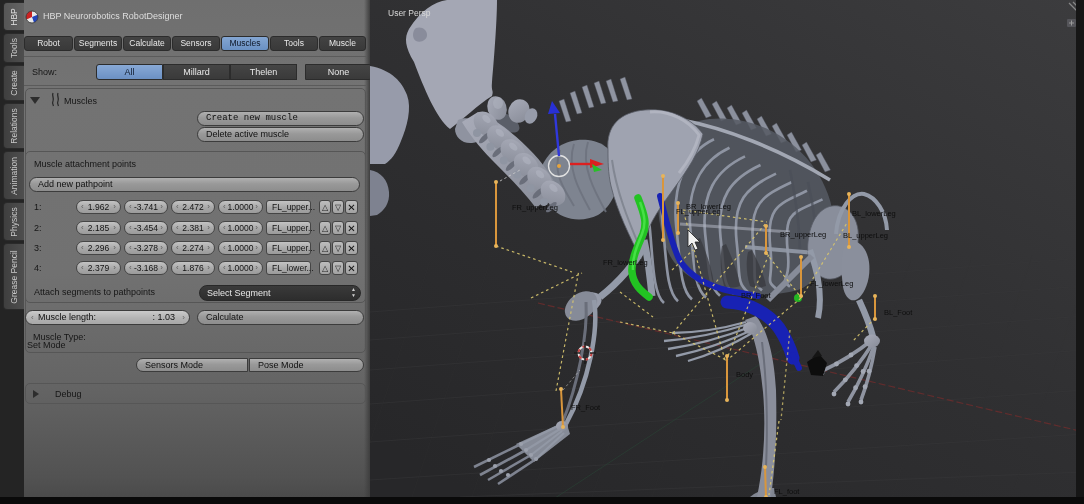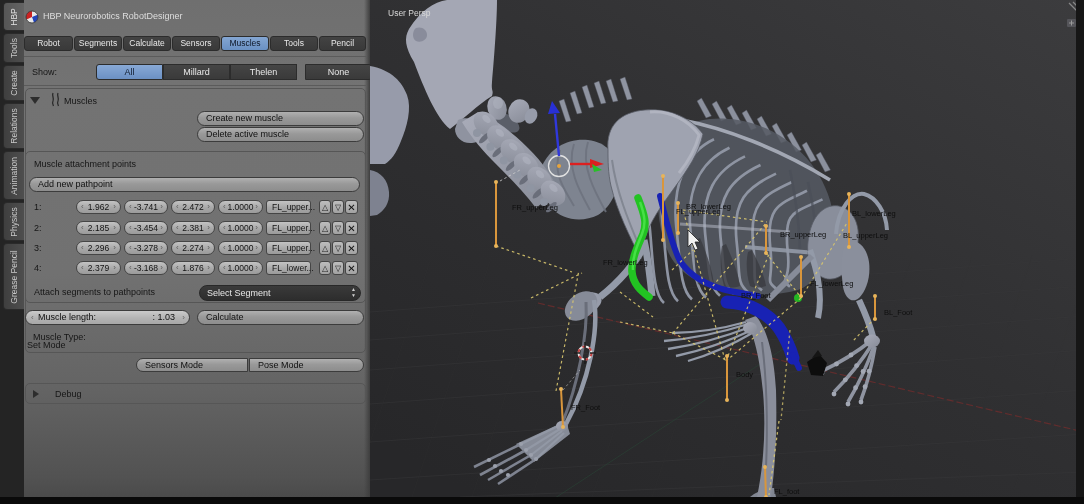--- a/index.html
+++ b/index.html
@@ -79,21 +79,21 @@
   <circle cx="7" cy="7" r="6" fill="none" stroke="#333" stroke-width="0.8"></circle>
 </svg>
 <div class="lbl" style="left:43px;top:11px;color:#dedede;">HBP Neurorobotics RobotDesigner</div>
 
 <div class="tabbtn" style="left:24px;width:49px;">Robot</div>
 <div class="tabbtn" style="left:74px;width:48px;">Segments</div>
 <div class="tabbtn" style="left:123px;width:48px;">Calculate</div>
 <div class="tabbtn" style="left:172px;width:48px;">Sensors</div>
 <div class="tabbtn" style="left:221px;width:48px;background:linear-gradient(180deg,#84a6d2,#6a91c4);color:#0d1626;">Muscles</div>
 <div class="tabbtn" style="left:270px;width:48px;">Tools</div>
-<div class="tabbtn" style="left:319px;width:47px;">Pencil</div>
+<div class="tabbtn" style="left:319px;width:47px;">Muscle</div>
 
 <div class="abs" style="left:24px;top:56px;width:342px;height:1px;background:#5b5b5b;"></div>
 <div class="abs" style="left:24px;top:85px;width:342px;height:1px;background:#5b5b5b;"></div>
 
 <div class="lbl" style="left:32px;top:67px;">Show:</div>
 <div class="showbtn" style="left:96px;width:67px;border-radius:3px 0 0 3px;background:linear-gradient(180deg,#88a9d6,#6b90c3);color:#101d30;">All</div>
 <div class="showbtn" style="left:163px;width:67px;">Millard</div>
 <div class="showbtn" style="left:230px;width:67px;">Thelen</div>
 <div class="showbtn" style="left:297px;width:67px;border-radius:0 3px 3px 0;margin-left:8px;">None</div>
 
@@ -101,21 +101,21 @@
 
 <svg class="abs" style="left:29px;top:96px;" width="12" height="9" viewBox="0 0 12 9">
         <path d="M1,1 L11,1 L6,8 Z" fill="#2d2d2d"></path>
       </svg>
 <svg class="abs" style="left:50px;top:92px;" width="12" height="15" viewBox="0 0 12 15">
   <path d="M3,1 C1.5,4 4.5,6 3,9 C1.8,11 3,13 3.5,14" fill="none" stroke="#2a2a2a" stroke-width="1.3"></path>
   <path d="M8,1 C6.5,4 9.5,6 8,9 C6.8,11 8,13 8.5,14" fill="none" stroke="#2a2a2a" stroke-width="1.3"></path>
 </svg>
 <div class="lbl" style="left:64px;top:96px;">Muscles</div>
 
-<div class="btn-light" style="left:197px;top:111px;width:167px;height:15px;">Create new muscle</div>
+<div class="btn-light" style="left:197px;top:111px;width:167px;height:15px;font-family:Liberation Mono, monospace;">Create new muscle</div>
 <div class="btn-light" style="left:197px;top:127px;width:167px;height:15px;">Delete active muscle</div>
 
 <div class="box" style="left:25px;top:151px;width:341px;height:152px;"></div>
 <div class="lbl" style="left:34px;top:159px;">Muscle attachment points</div>
 <div class="btn-light" style="left:29px;top:177px;width:331px;height:15px;">Add new pathpoint</div>
 
 <div id="rows">
         <div class="lbl" style="left:34px;top:202px;">1:</div>
         <div class="numf" style="left:76px;top:200px;width:45px;height:14px;"><i style="left:4px;">‹</i>1.962<i style="right:4px;">›</i></div>
         <div class="numf" style="left:124px;top:200px;width:44px;height:14px;"><i style="left:4px;">‹</i>-3.741<i style="right:4px;">›</i></div>

